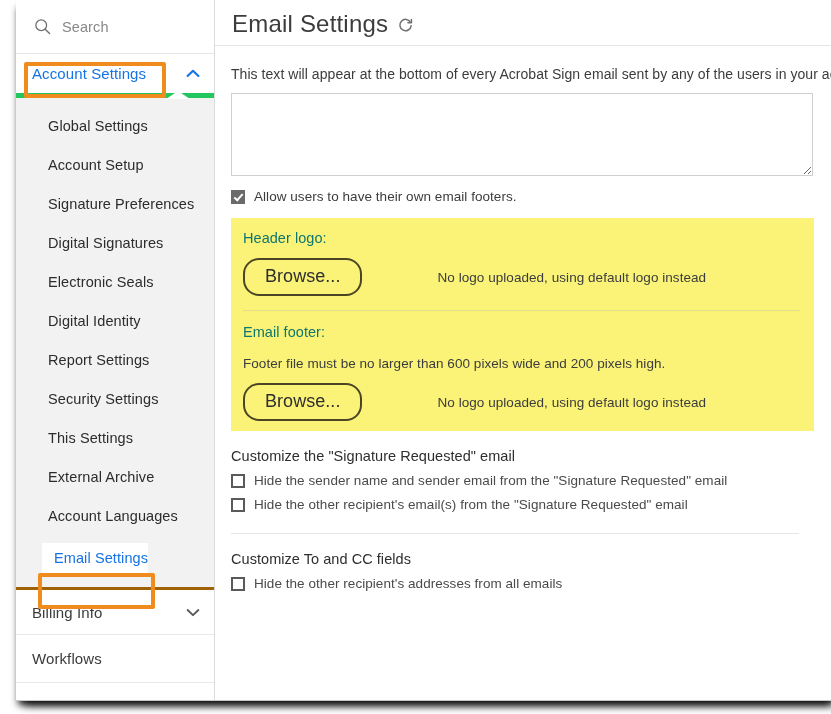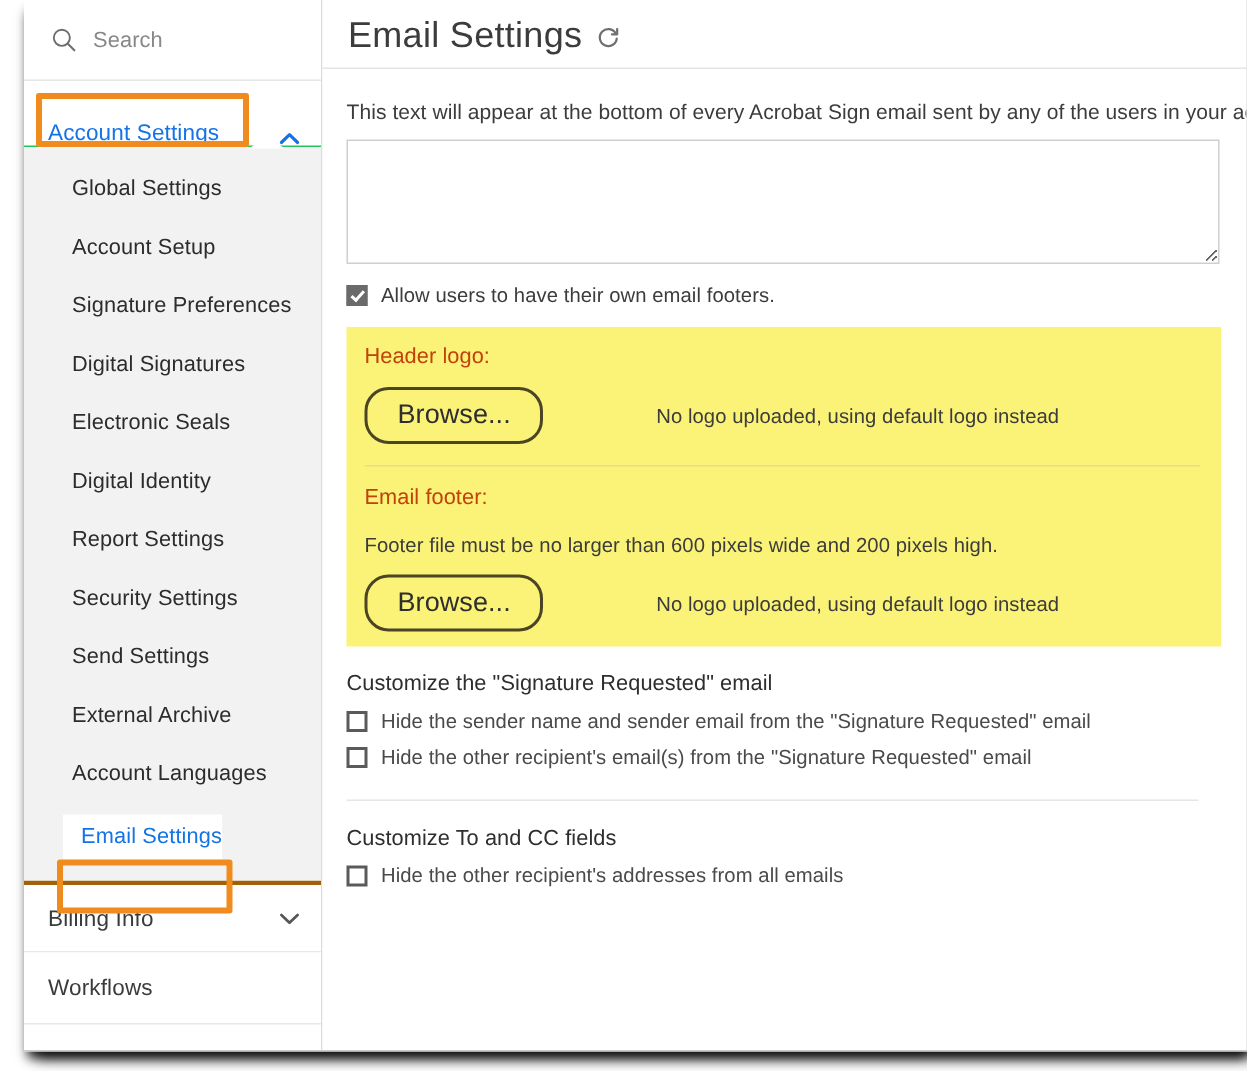--- a/index.html
+++ b/index.html
@@ -60,26 +60,26 @@
   .search-placeholder {
     font-size: 14.5px;
     color: #888888;
     letter-spacing: .1px;
   }
 
   .nav-top {
     position: relative;
     height: 44px;
     display: flex;
-    align-items: flex-end;
+    align-items: center;
     padding: 0 14px 0 16px;
     box-sizing: border-box;
     background: #ffffff;
     justify-content: space-between;
-    border-bottom: 1px solid #22c55e;
+    border-bottom: 5px solid #22c55e;
   }
   .nav-top-label {
     font-size: 15px;
     color: #1473e6;
     letter-spacing: .1px;
   }
   .nav-top-label.dark { color: #3b3b3b; }
 
   .chev {
     width: 14px; height: 9px;
@@ -246,21 +246,21 @@
     background: #faf378;
     margin-top: 14px;
     margin-left: 0;
     width: 583px;
     padding: 12px 0 10px 0;
     box-sizing: border-box;
   }
   .yb-section { padding: 0 14px 0 12px; }
   .yb-heading {
     font-size: 14.5px;
-    color: #c2410c;
+    color: #0f766e;
     letter-spacing: .05px;
   }
   .yb-desc {
     font-size: 13.5px;
     color: #3c3c3c;
     margin-top: 16px;
     letter-spacing: .05px;
   }
   .yb-row {
     display: flex;
@@ -349,21 +349,21 @@
       <div class="submenu-item">
         <span>Digital Identity</span>
       </div>
       <div class="submenu-item">
         <span>Report Settings</span>
       </div>
       <div class="submenu-item">
         <span>Security Settings</span>
       </div>
       <div class="submenu-item">
-        <span>Send Settings</span>
+        <span>This Settings</span>
       </div>
       <div class="submenu-item">
         <span>External Archive</span>
       </div>
       <div class="submenu-item">
         <span>Account Languages</span>
       </div>
       <div class="submenu-item selected-wrap">
         <div class="submenu-item selected">
           <span>Email Settings</span>

